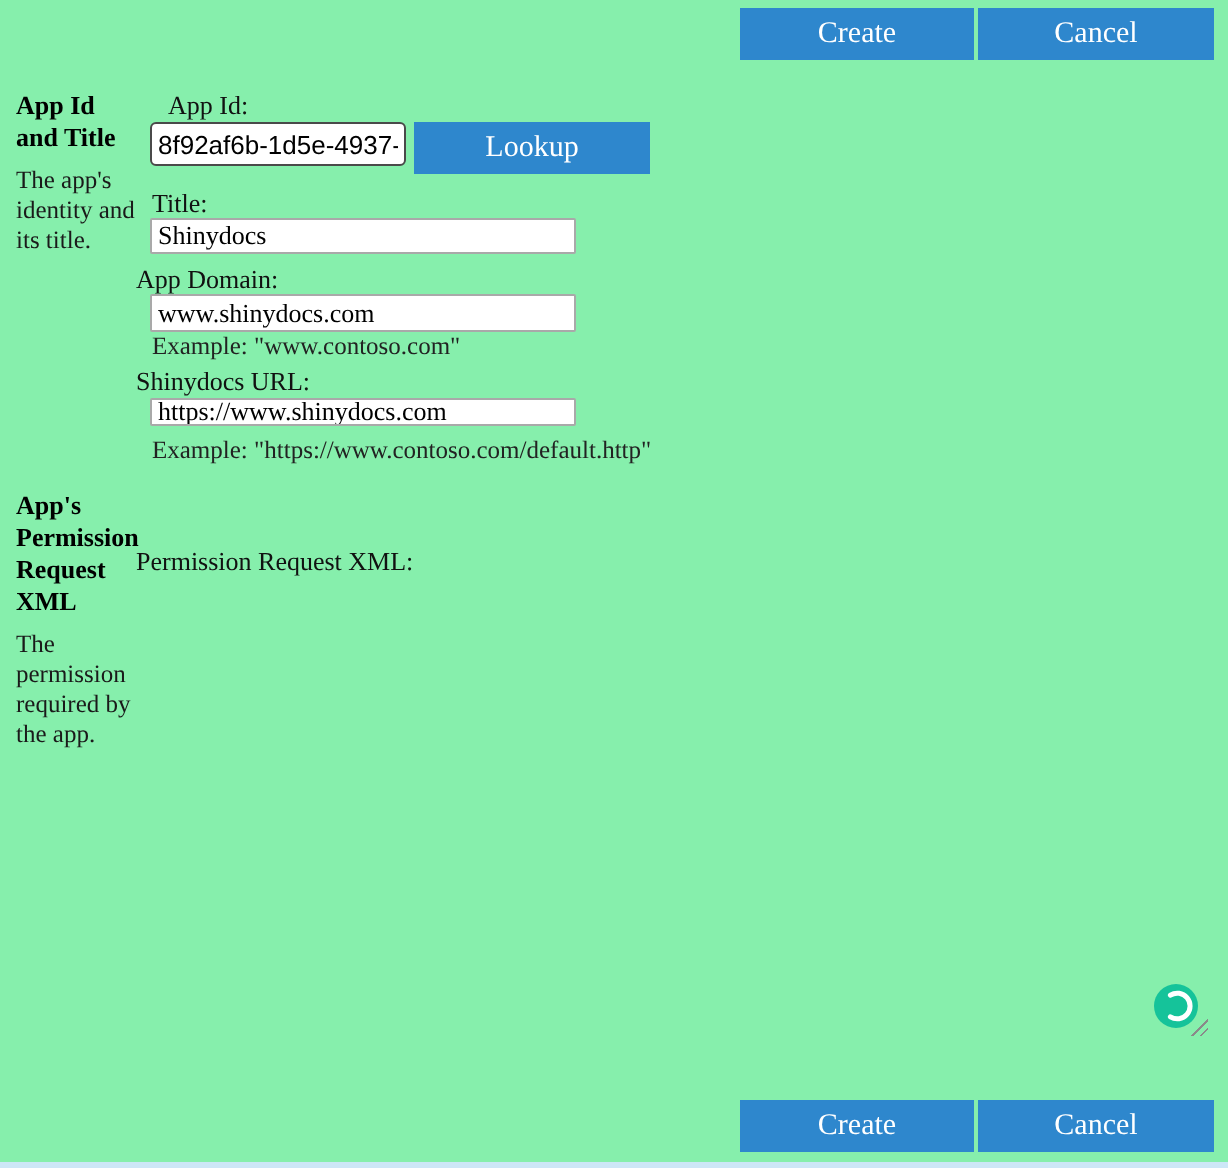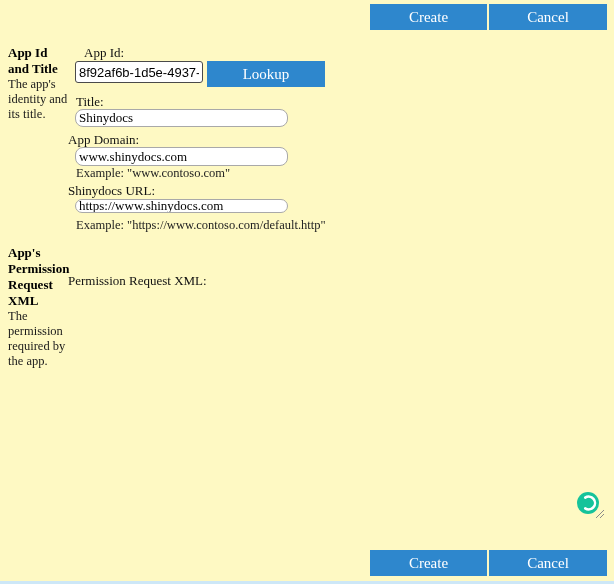--- a/index.html
+++ b/index.html
@@ -1,41 +1,41 @@
 <!DOCTYPE html>
 <html><head>
 <meta charset="utf-8">
 <style>
   * { margin:0; padding:0; box-sizing:border-box; }
   html,body { background:#fff; }
   body { font-family:"Liberation Serif", serif; }
   #page {
-    position:relative; width:614px; height:584px; background:#fef9c3;
+    position:relative; width:614px; height:584px; background:#86efac;
     overflow:hidden; font-family:"Liberation Serif", serif; color:#111;
   }
   .btn {
     position:absolute; height:26px; background:#2e87cd; color:#ffffff;
     font-family:"Liberation Serif", serif; font-size:15px; line-height:26px;
     text-align:center; border:none; cursor:pointer; padding:0;
   }
   
   .side-block { position:absolute; left:8px; width:62px; }
   .side-heading {
     font-weight:bold; font-size:13px; line-height:16px; color:#000;
     white-space:pre-line;
   }
   .side-desc {
-    font-size:12.5px; line-height:15px; color:#1a1a1a;
+    margin-top:6px; font-size:12.5px; line-height:15px; color:#1a1a1a;
     white-space:pre-line;
   }
   
   .flabel { position:absolute; font-size:13px; color:#111; }
   .tinput {
     position:absolute; font-size:13px; color:#000; background:#fff;
-    border:1px solid #a9a9a9; border-radius:8px; padding:1px 3px;
+    border:1px solid #a9a9a9; border-radius:1px; padding:1px 3px;
     font-family:"Liberation Serif", serif;
   }
   #app-id-input {
     border:1px solid #4a4a4a; border-radius:3px; height:22px;
     font-family:"Liberation Sans", sans-serif; font-size:13px;
   }
   .example { position:absolute; font-size:12.5px; color:#222; }
   
   #xml-box {
     position:absolute; left:68px; top:256px; width:536px; height:263px;

